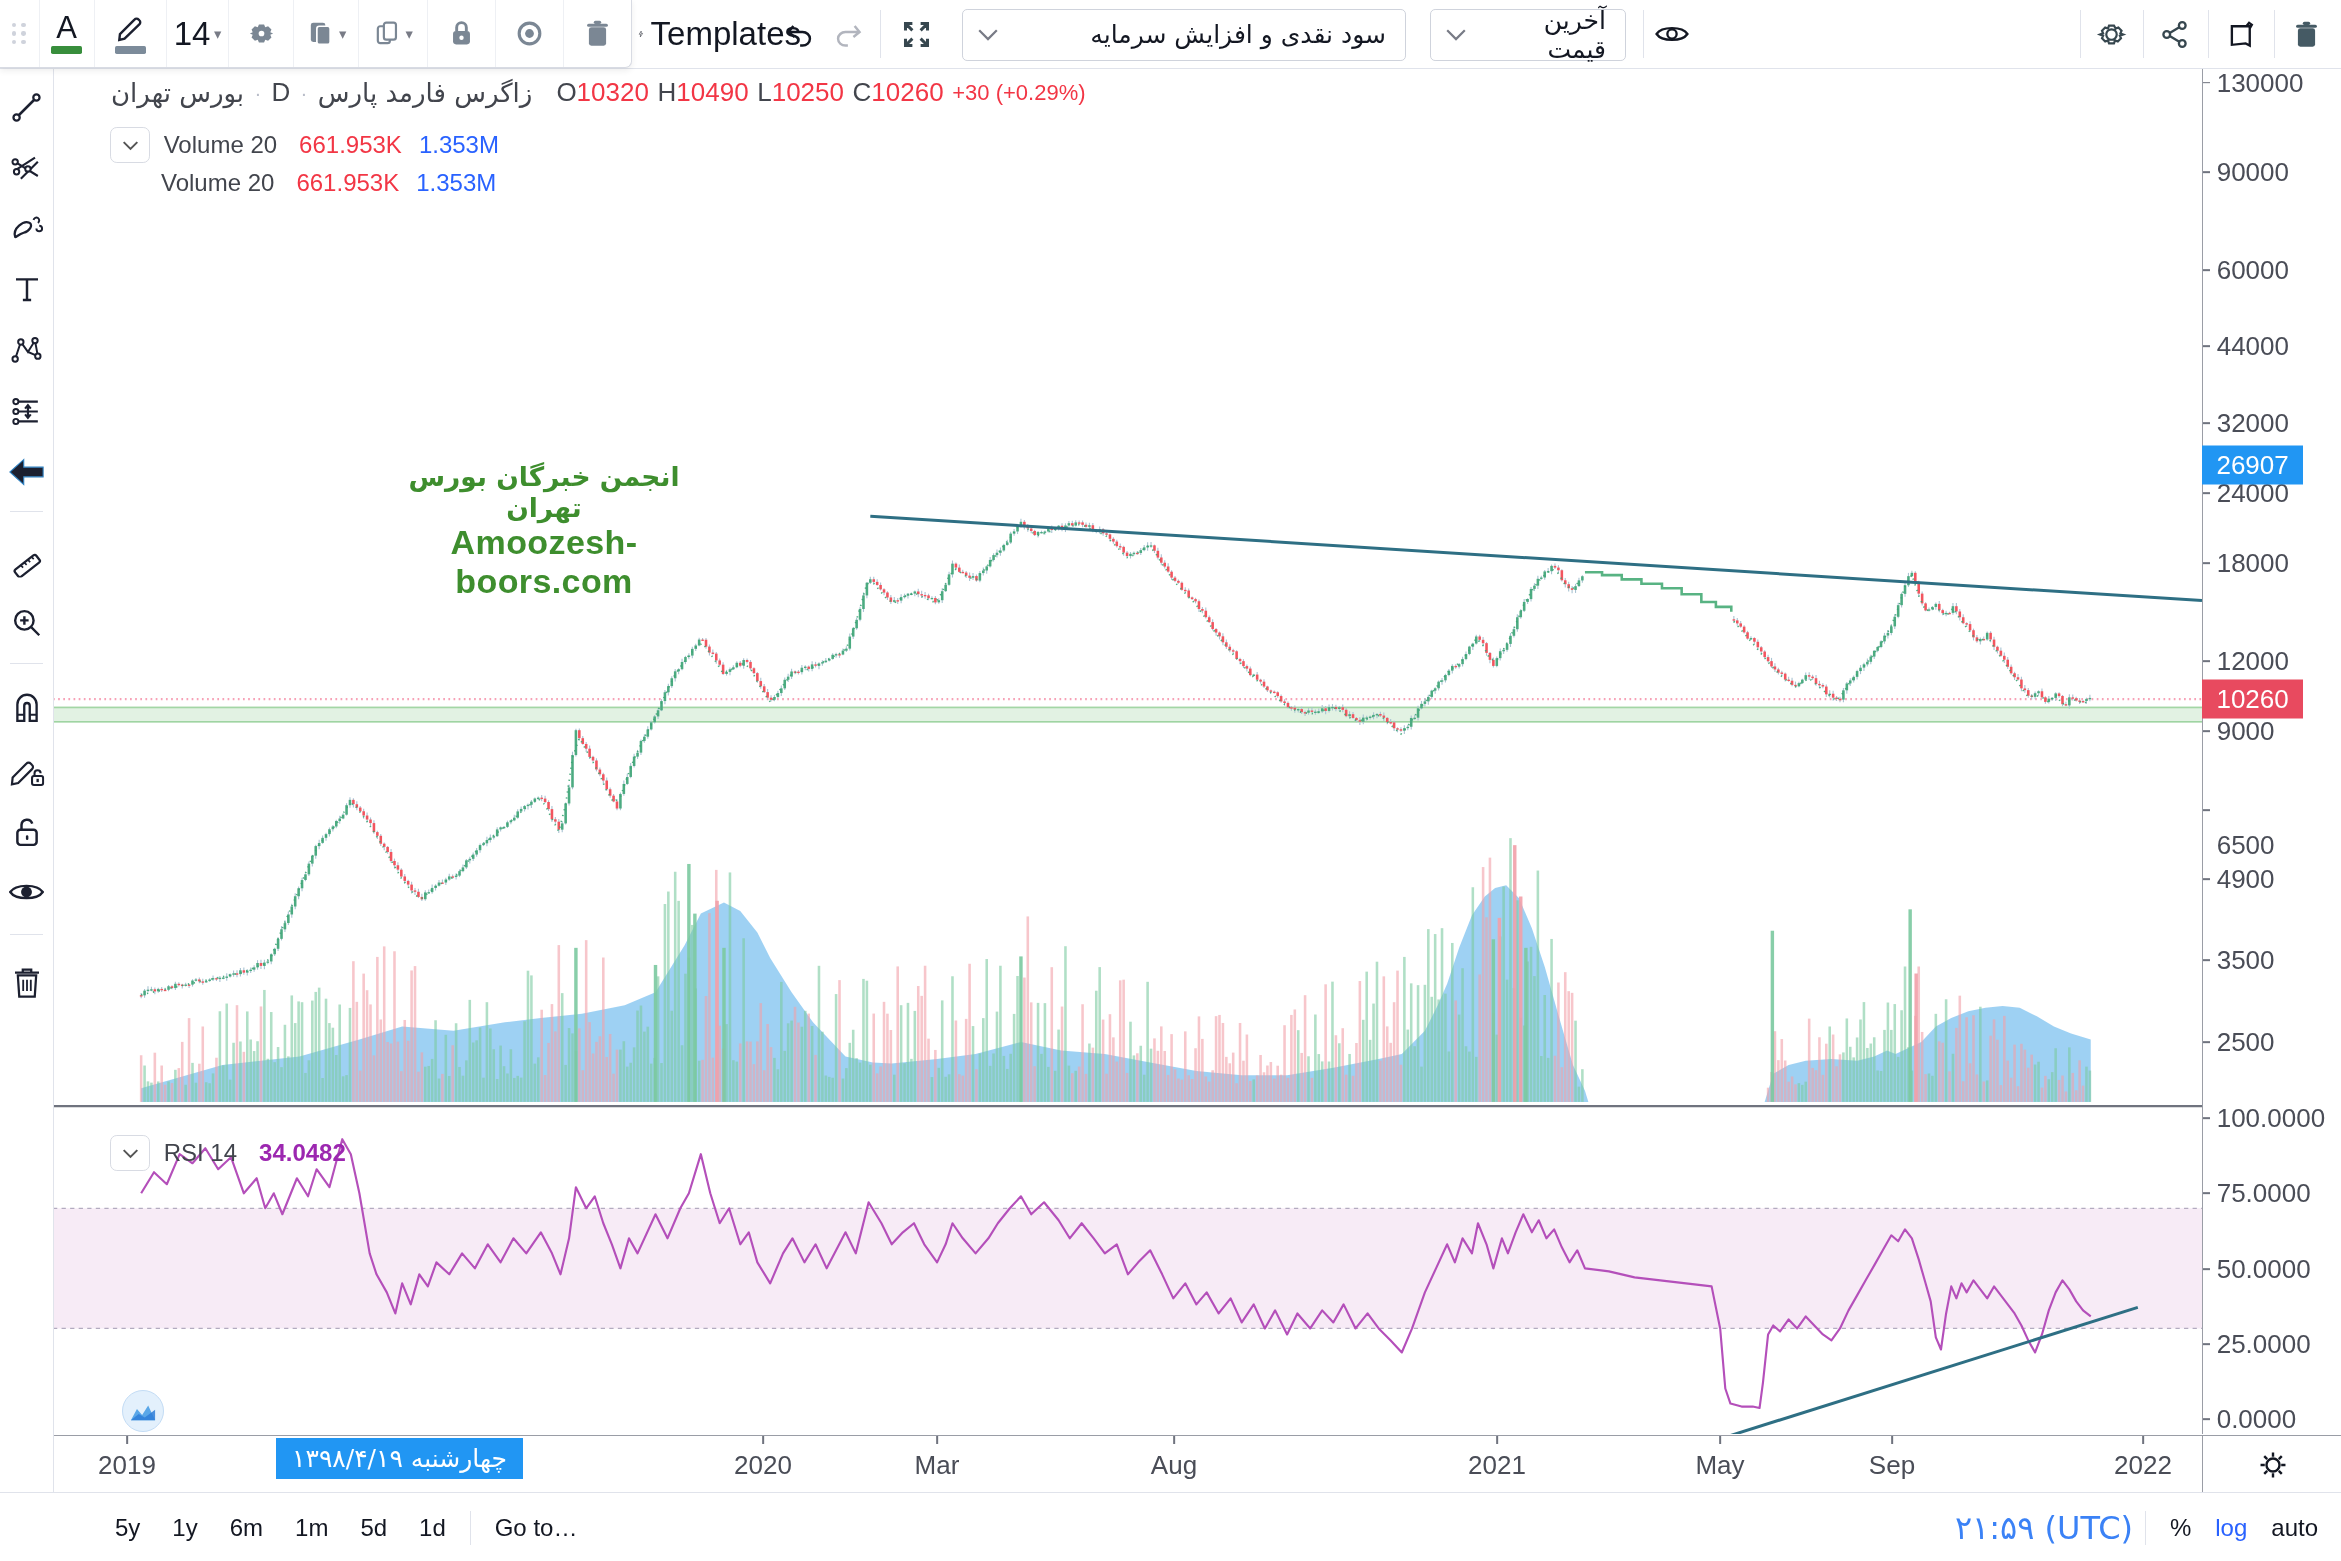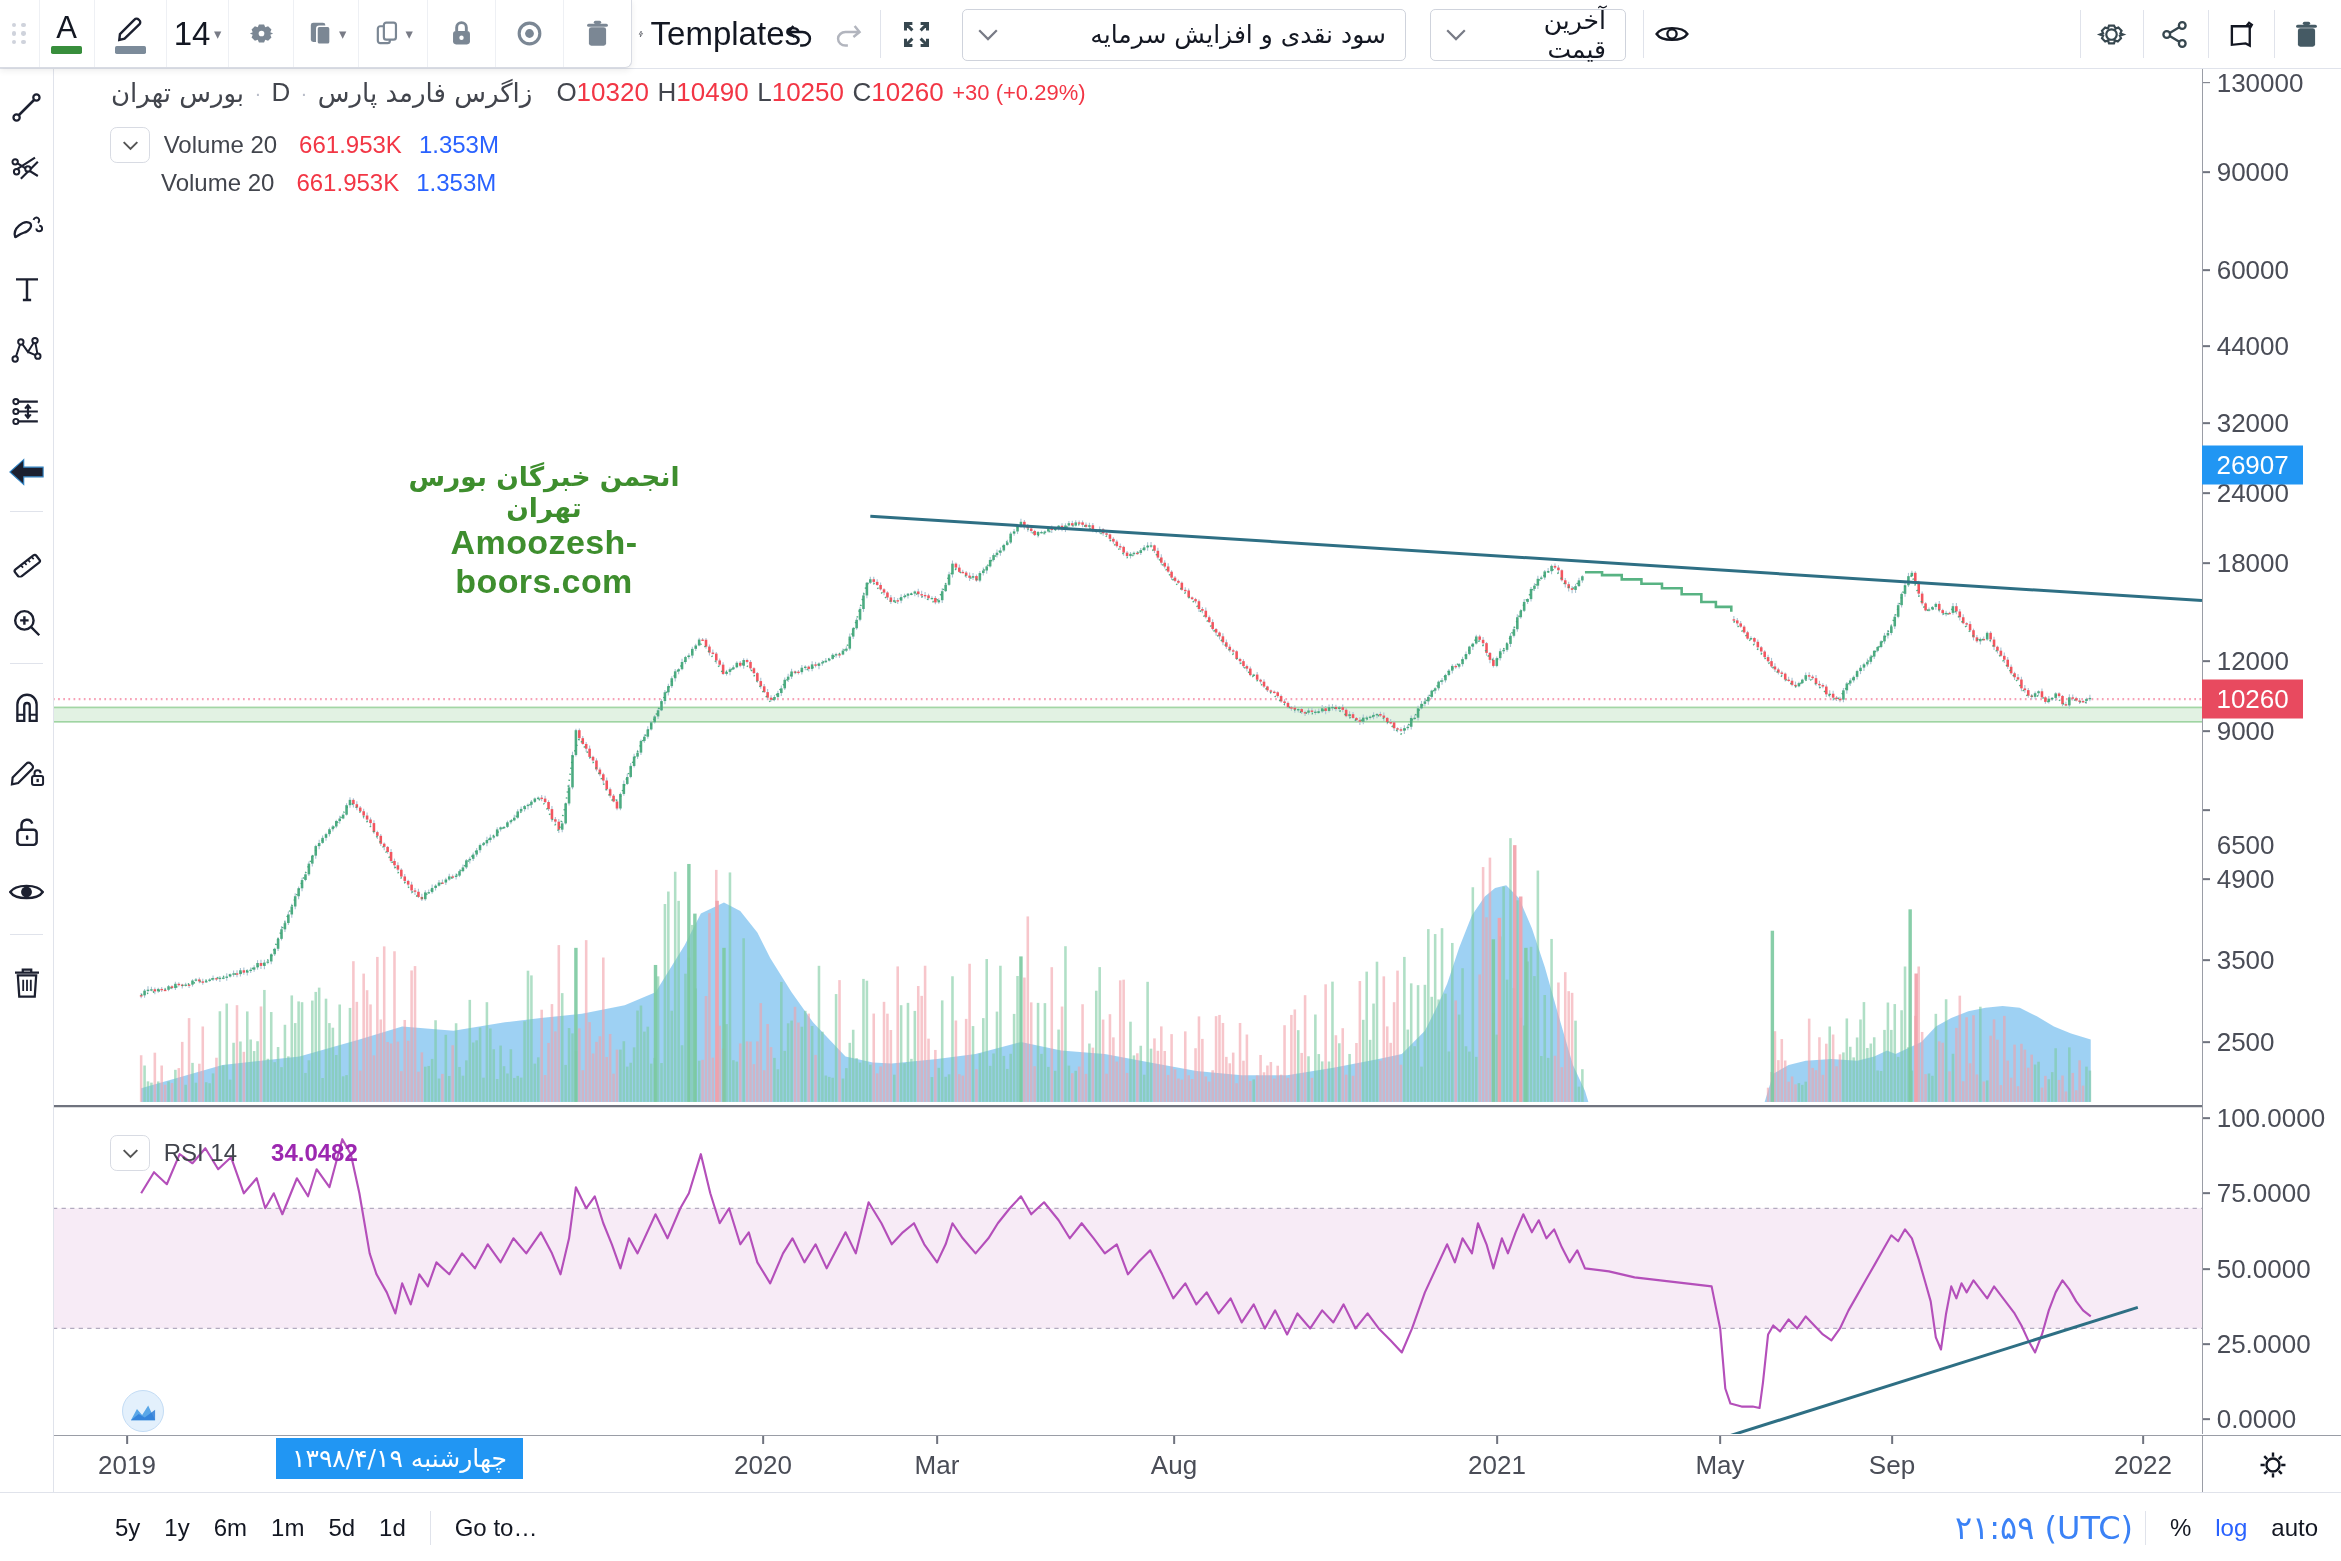--- a/index.html
+++ b/index.html
@@ -1986,21 +1986,21 @@
     <span class="v-blue" style="margin-left:17px">1.353M</span>
   </div>
 
   <div class="legend" style="left:110px;top:1135px;font-size:24px">
     <span class="chevbox">
       <svg class="ic" width="17" height="11" viewBox="0 0 20 12">
           <path d="M2 2 l8 8 8-8" fill="none" stroke="#555" stroke-width="2.4"></path>
         </svg>
     </span>
     <span>RSI 14</span>
-    <span class="rsi-purple" style="margin-left:34px;font-weight:bold">34.0482</span>
+    <span class="rsi-purple" style="margin-left:22px;font-weight:bold">34.0482</span>
   </div>
 
   <div class="rsi-badge">
     <svg class="ic" width="26" height="19" viewBox="0 0 30 22">
         <path d="M1 21 L8 8 L14 15 L21 4 L29 21 Z" fill="#5aa7e8"></path>
         <path d="M1 21 L10 14 L17 18 L29 9 V21 Z" fill="#2f7ed8" opacity=".85"></path>
       </svg>
   </div>
 
   <div class="paxis" id="paxis">
@@ -2067,21 +2067,21 @@
     <svg class="ic" width="34" height="34" viewBox="0 0 24 24">
         <circle cx="12" cy="12" r="4.6" fill="none" stroke="#131722" stroke-width="1.7"></circle>
         <g stroke="#131722" stroke-width="1.7">
           <path d="M12 3.2 v3 M12 17.8 v3 M3.2 12 h3 M17.8 12 h3 M5.8 5.8 l2.1 2.1 M16.1 16.1 l2.1 2.1 M18.2 5.8 l-2.1 2.1 M7.9 16.1 l-2.1 2.1"></path>
         </g>
       </svg>
   </div>
 
   <div class="bottombar">
     <div style="width:103px"></div>
-    <div id="ranges" style="display:flex;align-items:flex-end;gap:0">
+    <div id="ranges" style="display:flex;align-items:flex-end;gap:8px">
         <span class="range-btn">5y</span>
         <span class="range-btn">1y</span>
         <span class="range-btn">6m</span>
         <span class="range-btn">1m</span>
         <span class="range-btn">5d</span>
         <span class="range-btn">1d</span>
       </div>
     <div class="bb-sep"></div>
     <span class="bb-item">Go to…</span>
     <div class="bb-right">

